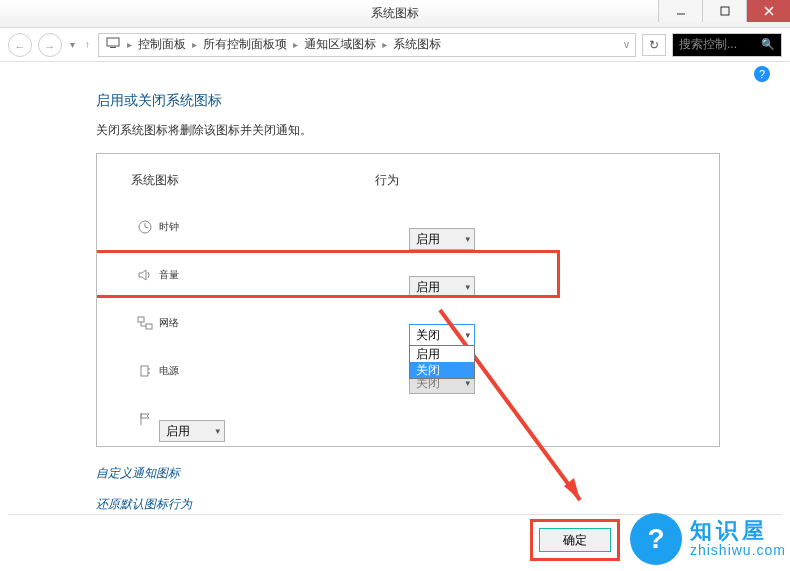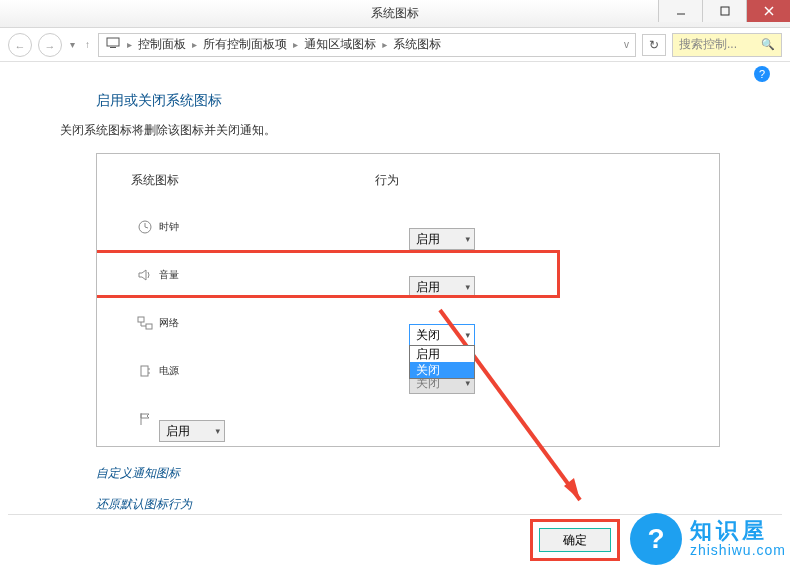--- a/index.html
+++ b/index.html
@@ -15,28 +15,28 @@
 
 
 .navbar { height: 34px; border-bottom: 1px solid #e0e0e0; display: flex; align-items: center; padding: 0 8px; gap: 6px; }
 .nav-btn { width: 24px; height: 24px; border: 1px solid #ccc; border-radius: 50%; display: flex; align-items: center; justify-content: center; background: #fff; color: #999; font-size: 11px; }
 .nav-sep { color: #888; font-size: 10px; margin: 0 2px; }
 .addr { flex: 1; height: 24px; border: 1px solid #ccc; display: flex; align-items: center; padding: 0 6px; font-size: 12px; color: #333; background: #fff; }
 .addr .crumb { color: #333; }
 .addr .chev { color: #888; margin: 0 6px; font-size: 10px; }
 .addr .drop { margin-left: auto; color: #888; font-size: 10px; }
 .refresh { width: 24px; height: 22px; border: 1px solid #ccc; display: flex; align-items: center; justify-content: center; font-size: 12px; color: #555; }
-.search { width: 110px; height: 24px; border: 1px solid #ccc; display: flex; align-items: center; padding: 0 6px; font-size: 12px; color: #888; background: #fef9c3; }
+.search { width: 110px; height: 24px; border: 1px solid #ccc; display: flex; align-items: center; padding: 0 6px; font-size: 12px; color: #888; background: #000000; }
 .search .mag { margin-left: auto; color: #666; font-size: 11px; }
 
 
 .content { padding: 8px 30px 0 30px; position: relative; }
 .help { position: absolute; right: 20px; top: 4px; width: 16px; height: 16px; border-radius: 50%; background: #1e90ff; color: #fff; font-size: 11px; display: flex; align-items: center; justify-content: center; }
 .heading { color: #0d558e; font-size: 14px; margin: 22px 0 12px 66px; font-weight: normal; }
-.subtext { font-size: 12px; color: #333; margin: 0 0 14px 30px; }
+.subtext { font-size: 12px; color: #333; margin: 0 0 14px 66px; }
 
 .panel { margin: 0 0 0 66px; width: 624px; height: 294px; border: 1px solid #bcbcbc; background: #fff; position: relative; overflow: hidden; }
 .panel-inner { height: 100%; overflow-y: auto; padding: 18px 28px 10px 34px; }
 .panel-inner::-webkit-scrollbar { width: 16px; }
 .panel-inner::-webkit-scrollbar-track { background: #f0f0f0; border-left: 1px solid #ddd; }
 .panel-inner::-webkit-scrollbar-thumb { background: #c8c8c8; border: 2px solid #f0f0f0; }
 
 .cols { display: flex; font-size: 12px; color: #333; margin-bottom: 14px; }
 .col1 { width: 244px; }
 .col2 { flex: 1; }

